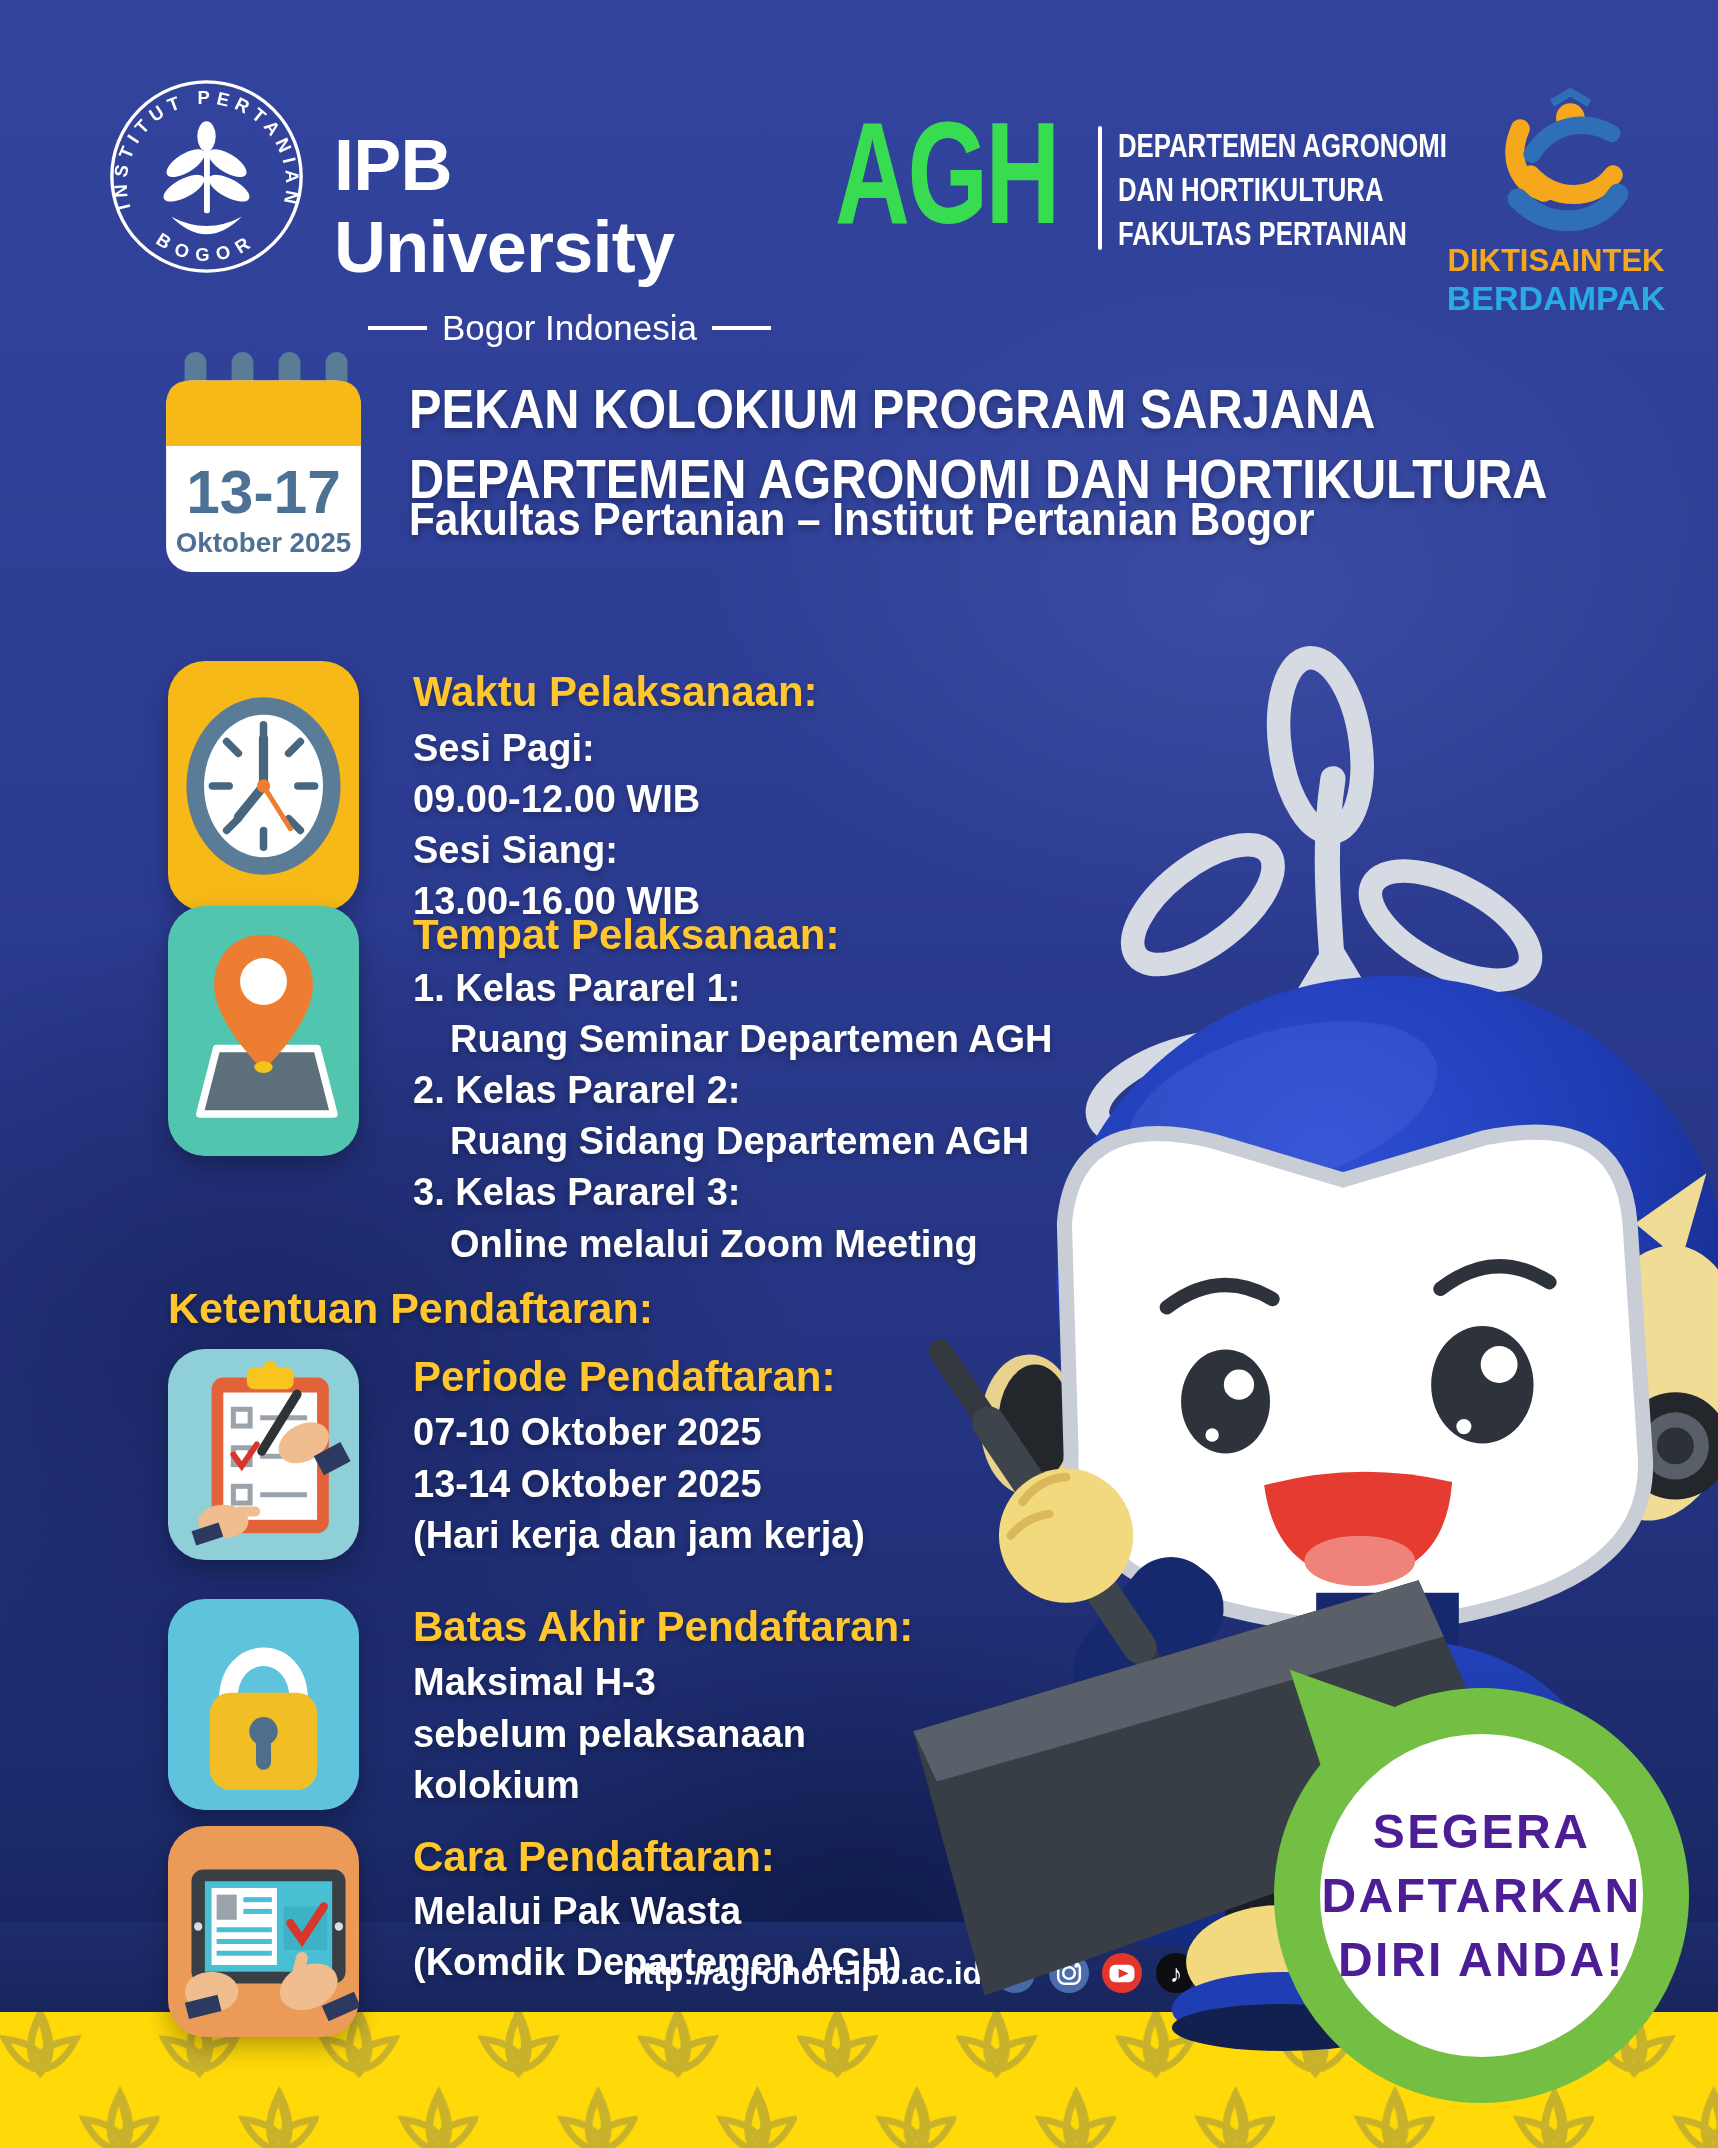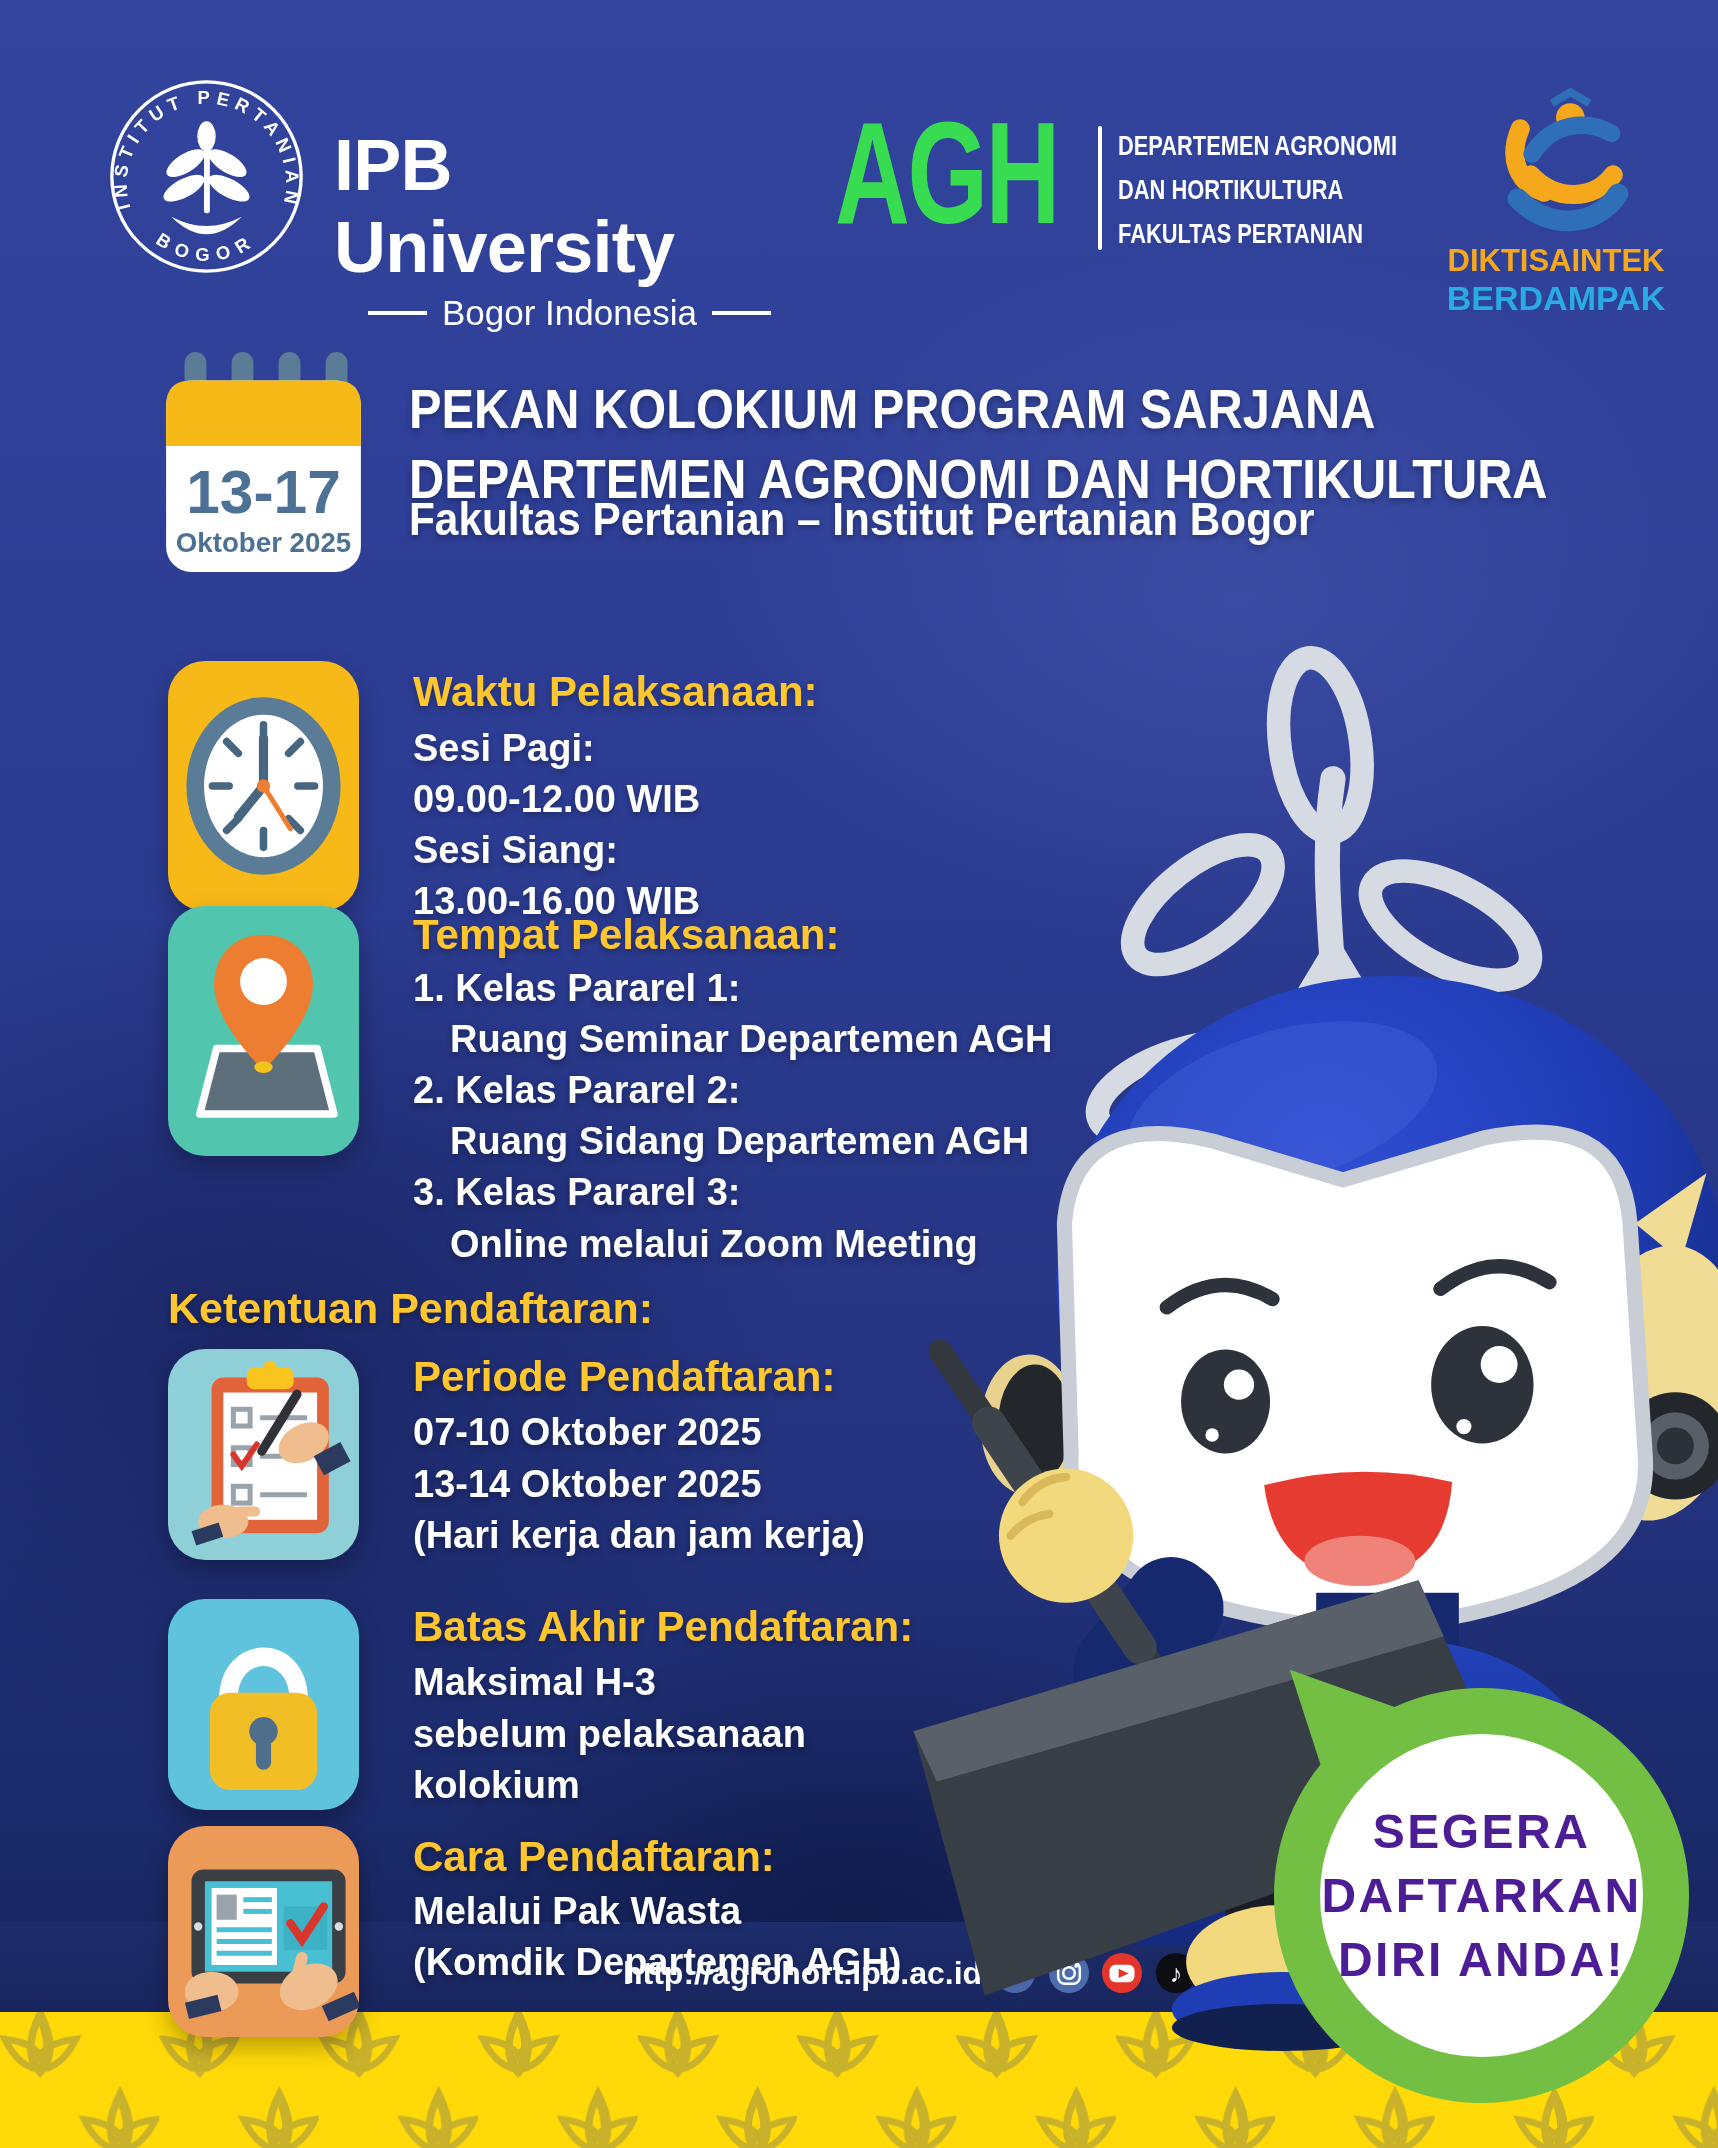--- a/index.html
+++ b/index.html
@@ -29,21 +29,21 @@
   }
   .badge-line{font-size:48px;font-weight:900;color:#4c1d95;letter-spacing:2.5px;line-height:64px;font-family:"Liberation Sans",sans-serif;}
   .badge-tail{
     position:absolute;left:1279px;top:1646px;width:0;height:0;z-index:6;
     border-left:46px solid transparent;border-right:80px solid transparent;
     border-bottom:126px solid #72bf44;transform:rotate(-38deg);
   }
   .band-yellow{position:absolute;left:0;top:2012px;width:1718px;height:136px;z-index:2;}
   .navy-strip{position:absolute;left:0;top:1922px;width:1718px;height:91px;background:linear-gradient(180deg,#1d2c6b,#18255e);z-index:1;}
   .mascot{position:absolute;left:863px;top:636px;width:856px;height:1431px;z-index:4;pointer-events:none;}
-  .dept-line{font-size:28px;font-weight:800;color:#fff;line-height:44px;}
+  .dept-line{font-size:33px;font-weight:800;color:#fff;line-height:44px;}
   .footer-text{font-size:32px;font-weight:700;color:#fff;}
 </style>
 </head>
 <body>
 
 <div class="poster">
 
   <svg class="abs" style="left:106px;top:76px;" width="201" height="201" viewBox="0 0 240 240">
     <defs>
       <path id="arcTop" d="M 28,152 A 95,95 0 1 1 212,152"></path>
@@ -62,21 +62,21 @@
       <ellipse cx="95" cy="104" rx="26" ry="11" transform="rotate(-32 95 104)"></ellipse>
       <ellipse cx="145" cy="104" rx="26" ry="11" transform="rotate(32 145 104)"></ellipse>
       <ellipse cx="93" cy="134" rx="27" ry="11" transform="rotate(-28 93 134)"></ellipse>
       <ellipse cx="147" cy="134" rx="27" ry="11" transform="rotate(28 147 134)"></ellipse>
       <path d="M78,168 Q120,190 162,168 Q120,210 78,168 Z"></path>
     </g>
   </svg>
 
   <div class="abs" style="left:334px;top:124px;width:470px;">
     <div style="font-size:72px;font-weight:700;color:#fff;letter-spacing:-0.8px;">IPB University</div>
-    <div style="display:flex;align-items:center;gap:15px;margin-top:5px;margin-left:34px;">
+    <div style="display:flex;align-items:center;gap:15px;margin-top:20px;margin-left:34px;">
       <div style="width:59px;height:3.4px;background:#fff;"></div>
       <div style="font-size:35px;font-weight:400;color:#fff;">Bogor Indonesia</div>
       <div style="width:59px;height:3.4px;background:#fff;"></div>
     </div>
   </div>
 
   <div class="abs" style="left:835px;top:107px;">
     <span style="font-size:144px;font-weight:900;color:#38dc50;line-height:134px;display:inline-block;transform:scaleX(.72);transform-origin:left top;letter-spacing:-3.4px;">AGH</span>
   </div>
   <div class="abs" style="left:1098px;top:126px;width:4.2px;height:124px;background:#ffffff;border-radius:2.5px;"></div>

